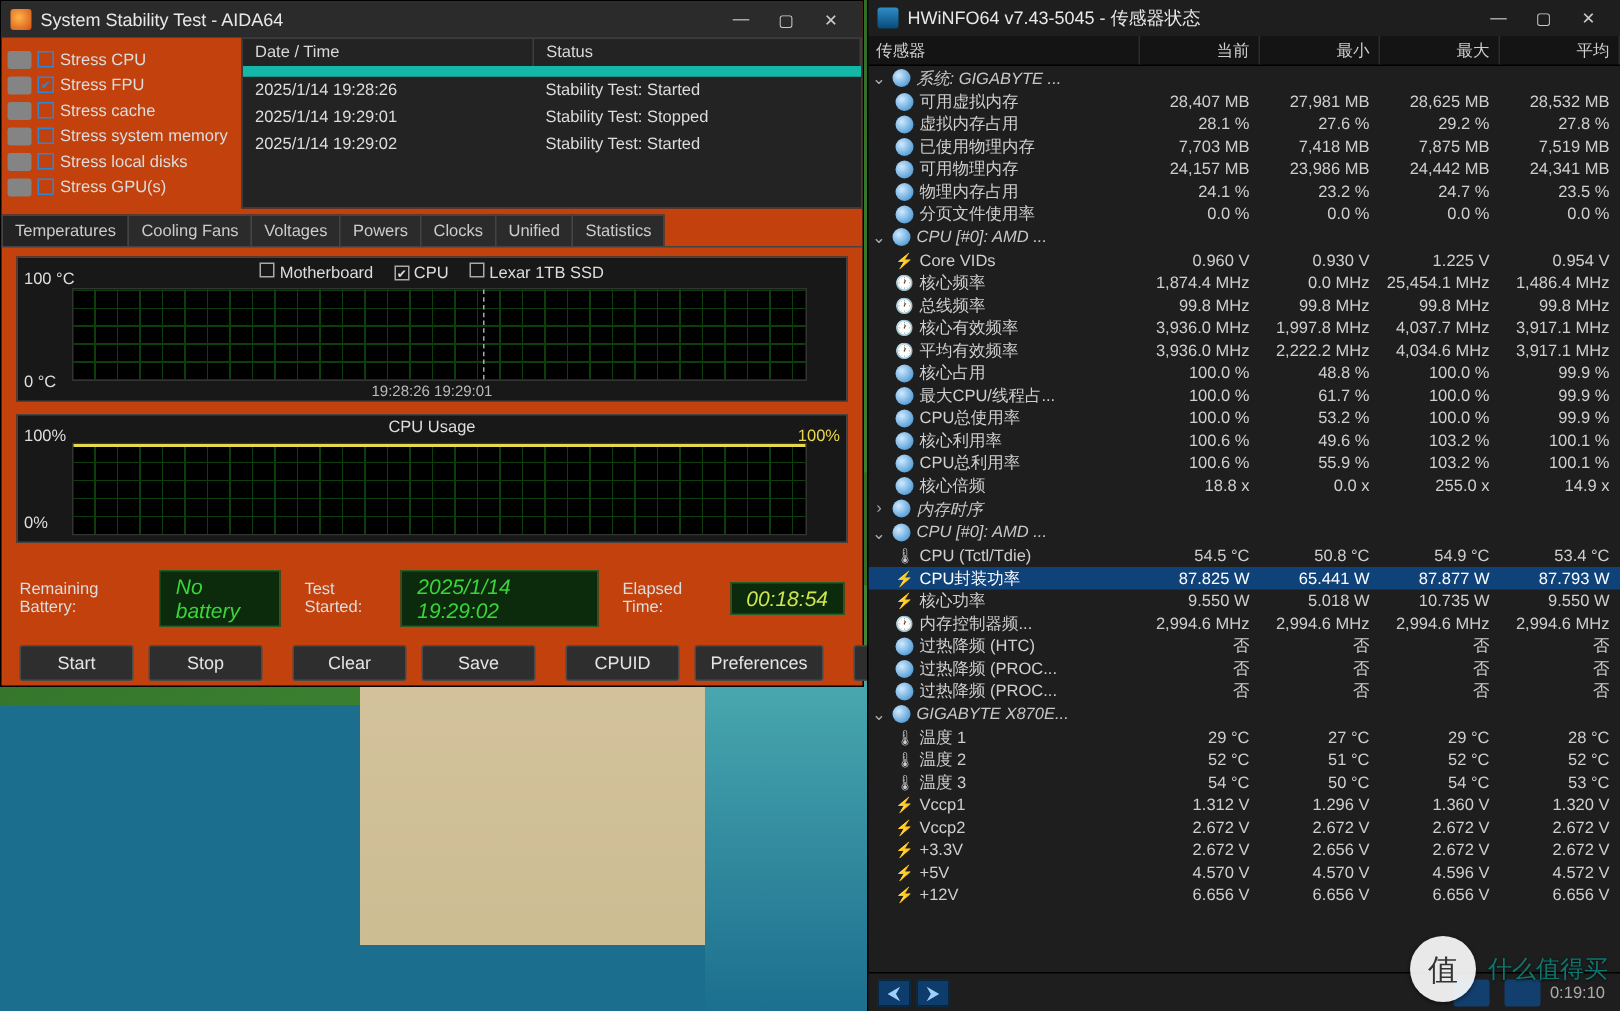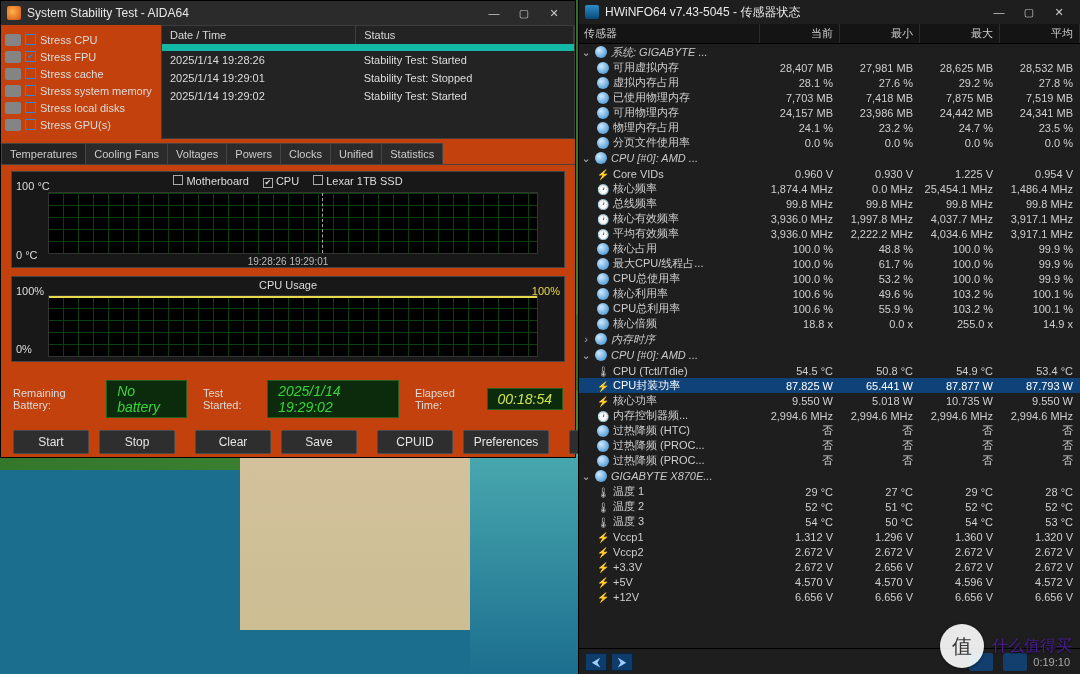--- a/index.html
+++ b/index.html
@@ -101,21 +101,21 @@
     display:flex;align-items:center;padding:0 6px;gap:6px;}
   .ft-arrows{display:flex;gap:4px;}
   .ft-arrow{width:22px;height:18px;background:#0e3d6b;border:1px solid #08253f;display:flex;align-items:center;justify-content:center;color:#9ed0ff;font-size:12px;}
   .ft-icon{width:24px;height:18px;background:#123f6d;border-radius:2px;margin-left:4px;}
   .ft-time{margin-left:auto;color:#aaa;padding-right:4px;}
 
   
   .watermark{position:absolute;right:8px;bottom:6px;display:flex;align-items:center;gap:8px;}
   .wm-circle{width:44px;height:44px;border-radius:50%;background:rgba(255,255,255,.9);
     display:flex;align-items:center;justify-content:center;font-size:20px;color:#333;box-shadow:0 1px 3px rgba(0,0,0,.5);}
-  .wm-text{color:#4c1d95;font-size:16px;font-weight:500;text-shadow:0 1px 2px rgba(0,0,0,.8);}
+  .wm-text{color:#0f766e;font-size:16px;font-weight:500;text-shadow:0 1px 2px rgba(0,0,0,.8);}
 </style>
 </head>
 <body>
 
 <div class="bg-photo">
   <div class="foliage"></div>
     <div class="beach"></div>
     <div class="sea"></div>
 </div>
 

